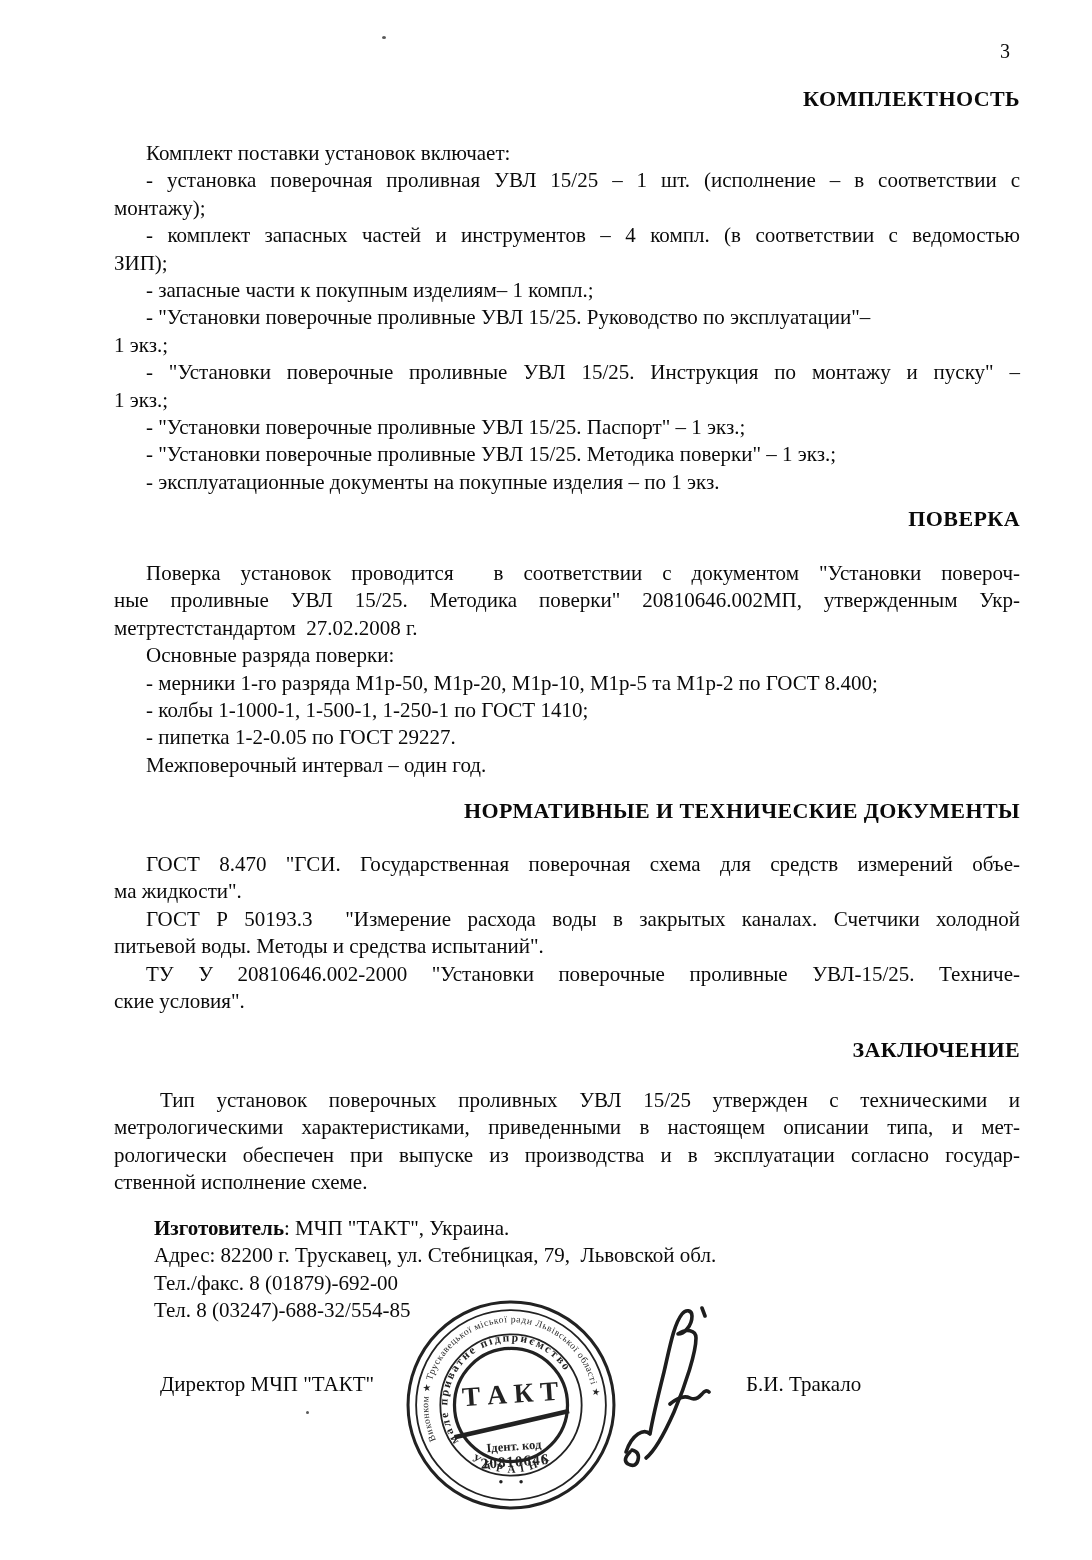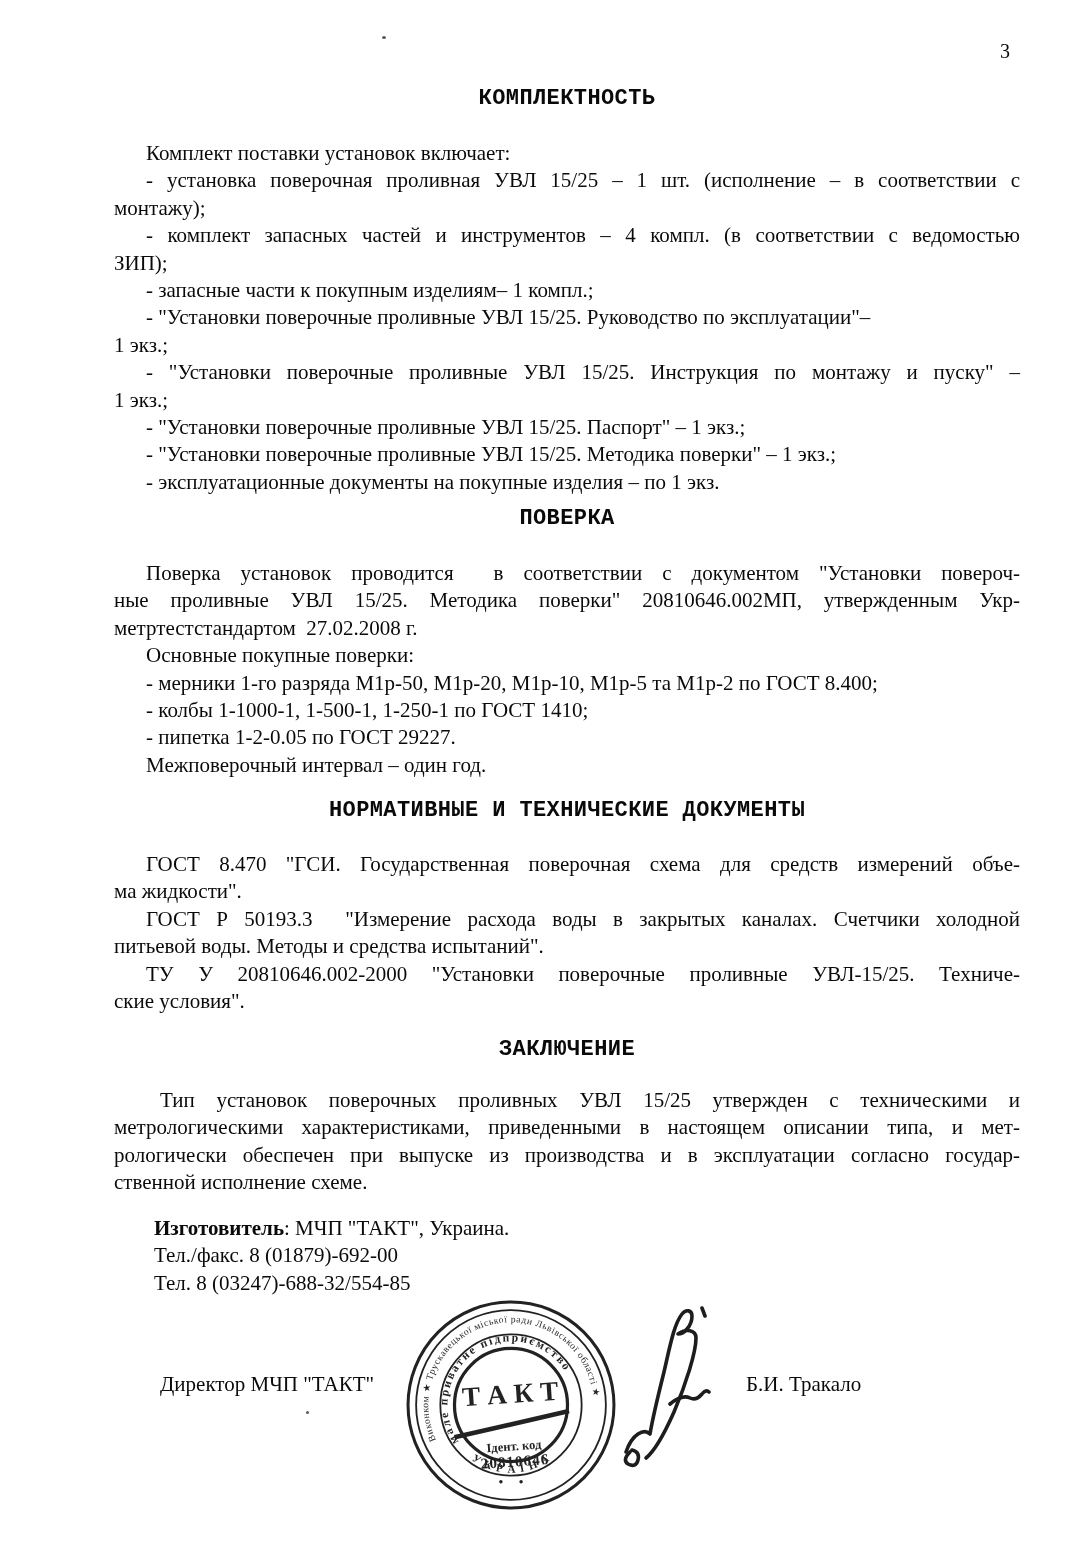--- a/index.html
+++ b/index.html
@@ -3,21 +3,21 @@
 <meta charset="utf-8">
 <style>
   html,body{margin:0;padding:0;background:#e8e8e8;}
   .page{
     position:relative;width:1092px;height:1560px;background:#ffffff;
     font-family:"Liberation Serif","DejaVu Serif",serif;color:#0a0a0a;
     font-size:21px;overflow:hidden;margin:0 auto;
   }
   .pagenum{position:absolute;left:1000px;top:40px;font-size:20px;}
   .block{position:absolute;left:114px;width:906px;}
-  .h{font-weight:bold;text-align:center;font-size:22px;letter-spacing:.4px;line-height:27px;font-family:Liberation Mono, monospace;}
+  .h{font-weight:bold;text-align:right;font-size:22px;letter-spacing:.4px;line-height:27px;}
   .ln{line-height:27.4px;}
   .ind{text-indent:32px;}
   .ind2{text-indent:46px;}
   .j{text-align:justify;text-align-last:justify;}
   .mfr .ln{padding-left:40px;}
   .dirrow{position:absolute;left:0;top:1371px;width:1092px;height:28px;line-height:27.4px;}
   .dir-left{position:absolute;left:160px;top:0;}
   .dir-right{position:absolute;left:746px;top:0;}
   .b{font-weight:bold;}
   .stamp{position:absolute;left:404px;top:1298px;opacity:.92;}
@@ -51,21 +51,21 @@
       <div class="ln ind">- "Установки поверочные проливные УВЛ 15/25. Паспорт" – 1 экз.;</div>
       <div class="ln ind">- "Установки поверочные проливные УВЛ 15/25. Методика поверки" – 1 экз.;</div>
       <div class="ln ind">- эксплуатационные документы на покупные изделия – по 1 экз.</div>
     </div>
 
   <div class="block h" style="top:505px">ПОВЕРКА</div>
   <div class="block" style="top:560px">
       <div class="ln ind j">Поверка установок проводится&nbsp; в соответствии с документом "Установки повероч-</div>
       <div class="ln j">ные проливные УВЛ 15/25. Методика поверки" 20810646.002МП, утвержденным Укр-</div>
       <div class="ln">метртестстандартом&nbsp; 27.02.2008 г.</div>
-      <div class="ln ind">Основные покупные поверки:</div>
+      <div class="ln ind">Основные разряда поверки:</div>
       <div class="ln ind">- мерники 1-го разряда М1р-50, М1р-20, М1р-10, М1р-5 та М1р-2 по ГОСТ 8.400;</div>
       <div class="ln ind">- колбы 1-1000-1, 1-500-1, 1-250-1 по ГОСТ 1410;</div>
       <div class="ln ind">- пипетка 1-2-0.05 по ГОСТ 29227.</div>
       <div class="ln ind">Межповерочный интервал – один год.</div>
     </div>
 
   <div class="block h" style="top:797px">НОРМАТИВНЫЕ И ТЕХНИЧЕСКИЕ ДОКУМЕНТЫ</div>
   <div class="block" style="top:851px">
       <div class="ln ind j">ГОСТ 8.470 "ГСИ. Государственная поверочная схема для средств измерений объе-</div>
       <div class="ln">ма жидкости".</div>
@@ -79,20 +79,21 @@
   <div class="block" style="top:1087px">
       <div class="ln ind2 j">Тип установок поверочных проливных УВЛ 15/25 утвержден с техническими и</div>
       <div class="ln j">метрологическими характеристиками, приведенными в настоящем описании типа, и мет-</div>
       <div class="ln j">рологически обеспечен при выпуске из производства и в эксплуатации согласно государ-</div>
       <div class="ln">ственной исполнение схеме.</div>
     </div>
 
   <div class="block mfr" style="top:1215px">
     <div class="ln"><span class="b">Изготовитель</span><span>: МЧП "ТАКТ", Украина.</span></div>
     <div>
+        <div class="ln">Адрес: 82200 г. Трускавец, ул. Стебницкая, 79,&nbsp; Львовской обл.</div>
         <div class="ln">Тел./факс. 8 (01879)-692-00</div>
         <div class="ln">Тел. 8 (03247)-688-32/554-85</div>
       </div>
   </div>
 
   <div class="dirrow">
     <span class="dir-left">Директор МЧП "ТАКТ"</span>
     <span class="dir-right">Б.И. Тракало</span>
   </div>
 

